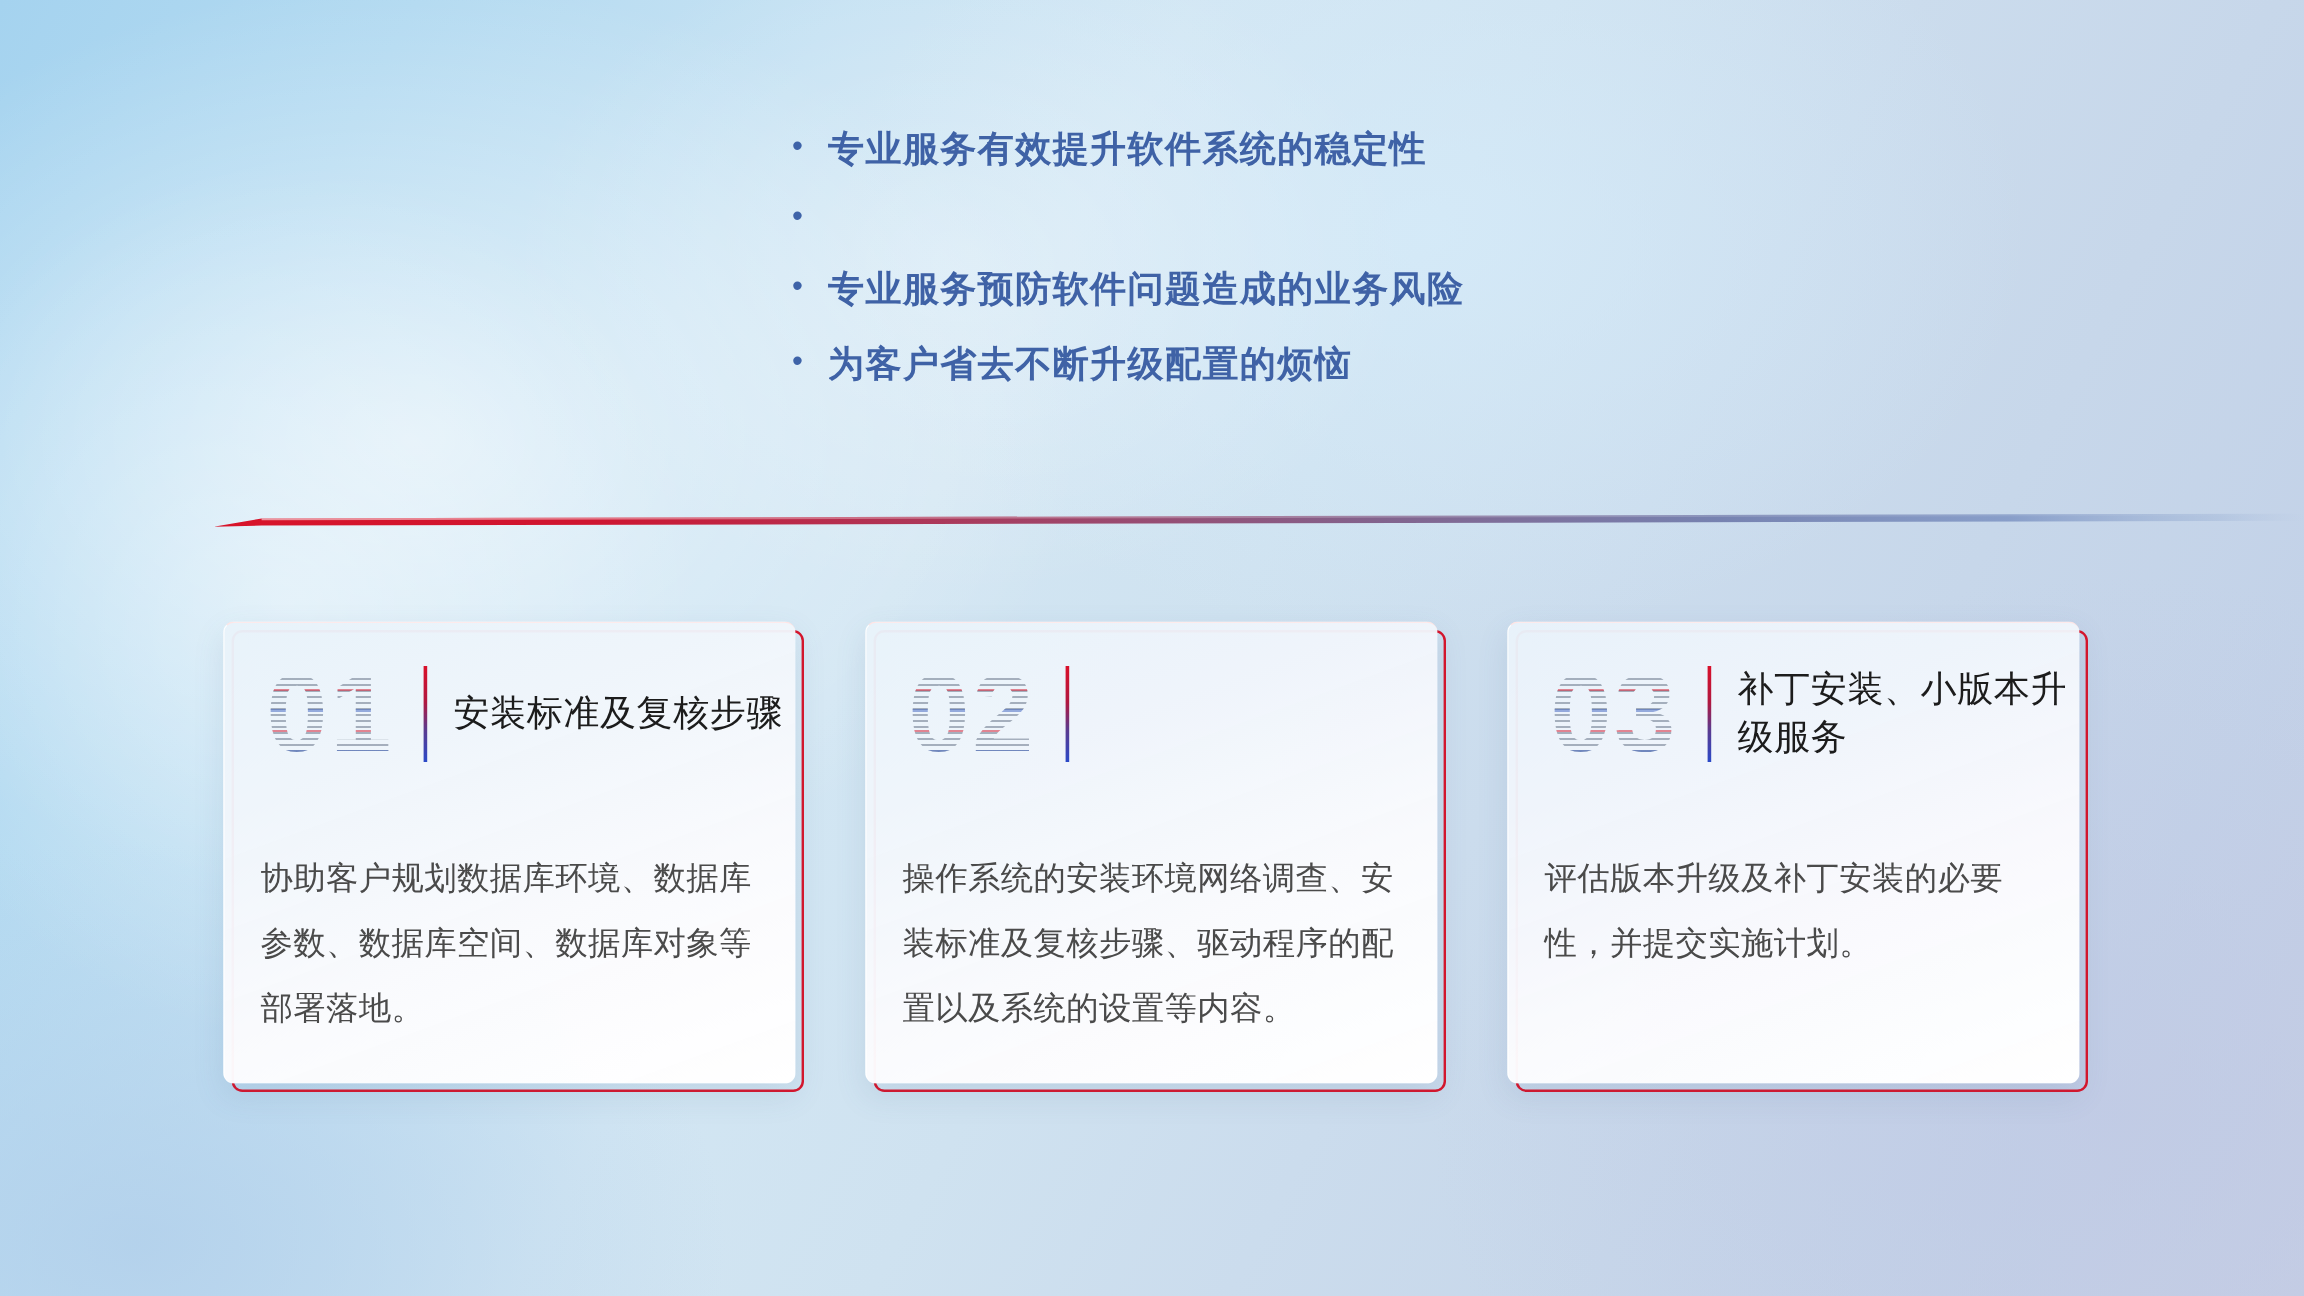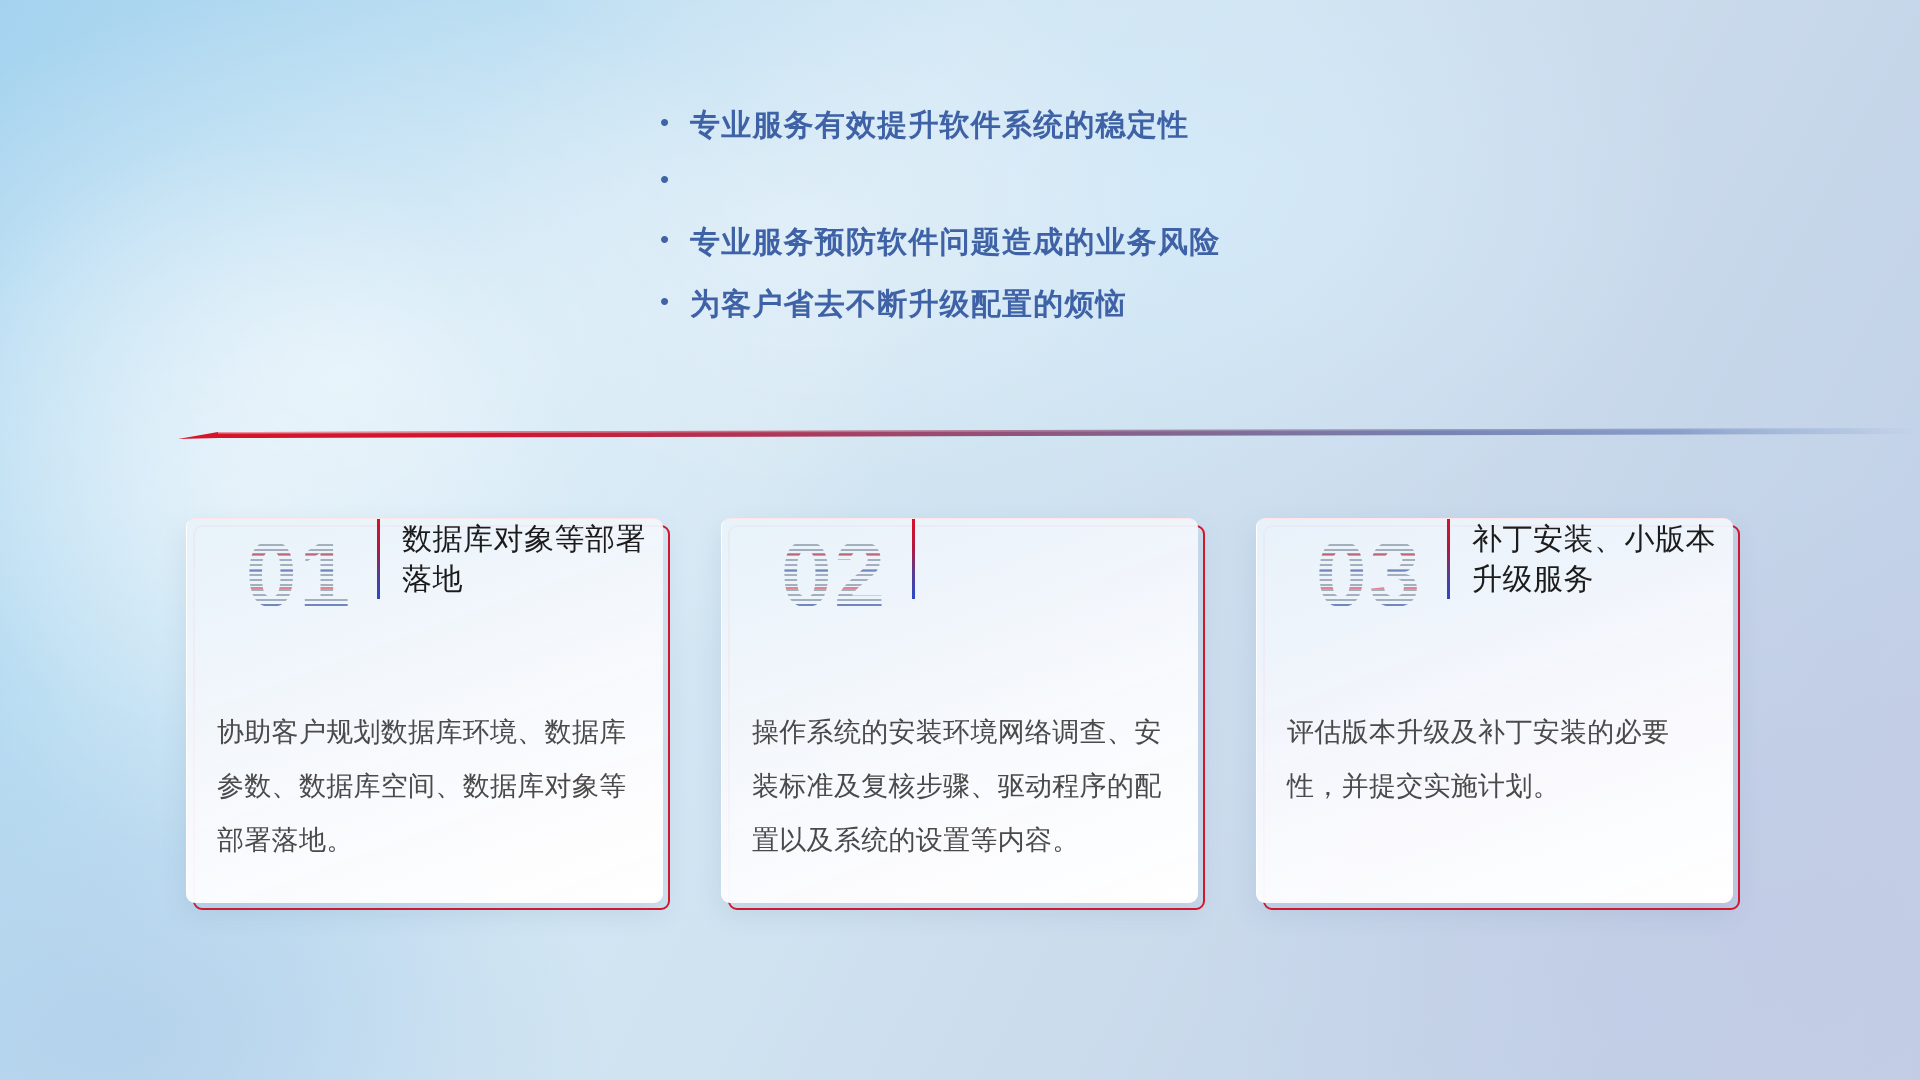--- a/index.html
+++ b/index.html
@@ -116,21 +116,22 @@
     border-top:1.5px solid rgba(255,228,228,0.95);
     border-left:1.5px solid rgba(255,255,255,0.9);
     box-shadow:0 10px 26px rgba(80,110,150,0.13);
     overflow:hidden;
   }
 
   .card-head {
     position:relative;
     height:152px;
     display:flex;
-    padding-left:38px;
+    align-items:center;
+    padding-left:14px;
   }
   
   .num {
     position:relative;
     flex:0 0 148px;
     width:148px;
     height:110px;
     font-size:92px;
     font-weight:700;
     letter-spacing:2px;
@@ -250,21 +251,21 @@
   </svg>
 
   <div id="cards">
 
     <div class="card-wrap">
       <div class="card-outline"></div>
       <div class="card">
         <div class="card-head">
           <div class="num" data-glyph="01">01</div>
           <div class="vbar"></div>
-          <div class="card-title">数据库对象等部署落地</div>
+          <div class="card-title">安装标准及复核步骤</div>
         </div>
         <div class="card-body">协助客户规划数据库环境、数据库参数、数据库空间、数据库对象等部署落地。</div>
       </div>
     </div>
 
     <div class="card-wrap">
       <div class="card-outline"></div>
       <div class="card">
         <div class="card-head">
           <div class="num" data-glyph="02">02</div>

